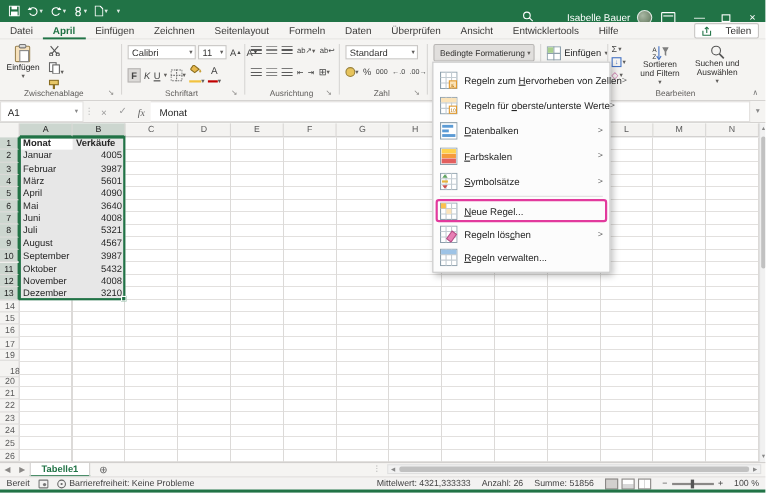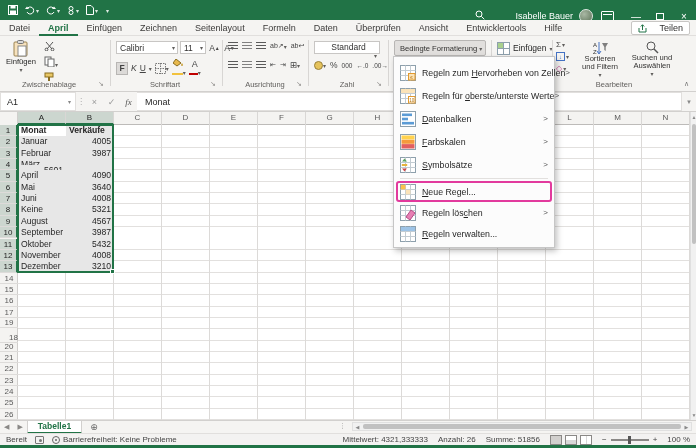--- a/index.html
+++ b/index.html
@@ -312,21 +312,21 @@
       <span class="alinesT"></span>
       <span class="mini" style="font-size:7px;">⇤</span>
       <span class="mini" style="font-size:7px;">⇥</span>
       <span class="mini">⊞<span class="dd6">▾</span></span>
     </div>
     <span class="glabel" style="left:232px; width:66px;">Ausrichtung</span>
     <span class="launcher" style="left:296px;">↘</span>
     <div class="gdiv" style="left:308px;"></div>
 
     <div class="abs" style="left:314px; top:5px;">
-      <span class="combo" style="width:66px; height:13px; padding-left:3px;flex-direction:column;">
+      <span class="combo" style="width:66px; height:13px; padding-left:3px;">
           <span>Standard</span>
           <span class="dd">▾</span>
         </span>
     </div>
     <div class="abs" style="left:314px; top:24px; display:flex; gap:4px; align-items:center;">
       <span class="mini">
           <span style="width:9px;height:9px;border-radius:50%;background:#e6c35c;border:1px solid #99813a;display:inline-block;"></span>
           <span class="dd6">▾</span>
         </span>
       <span class="mini">%</span>
@@ -466,38 +466,38 @@
             <span class="dcell">Verkäufe</span>
           </div>
           <div class="drow" style="top: 11.35px;">
             <span class="dcell">Januar</span>
             <span class="dcell num">4005</span>
           </div>
           <div class="drow" style="top: 22.7px;">
             <span class="dcell">Februar</span>
             <span class="dcell num">3987</span>
           </div>
-          <div class="drow" style="top: 34.05px; flex-direction: column;">
+          <div class="drow" style="top: 34.05px;">
             <span class="dcell">März</span>
             <span class="dcell num">5601</span>
           </div>
           <div class="drow" style="top: 45.4px;">
             <span class="dcell">April</span>
             <span class="dcell num">4090</span>
           </div>
           <div class="drow" style="top: 56.75px;">
             <span class="dcell">Mai</span>
             <span class="dcell num">3640</span>
           </div>
           <div class="drow" style="top: 68.1px;">
             <span class="dcell">Juni</span>
             <span class="dcell num">4008</span>
           </div>
           <div class="drow" style="top: 79.45px;">
-            <span class="dcell">Keine</span>
+            <span class="dcell">Juli</span>
             <span class="dcell num">5321</span>
           </div>
           <div class="drow" style="top: 90.8px;">
             <span class="dcell">August</span>
             <span class="dcell num">4567</span>
           </div>
           <div class="drow" style="top: 102.15px;">
             <span class="dcell">September</span>
             <span class="dcell num">3987</span>
           </div>

